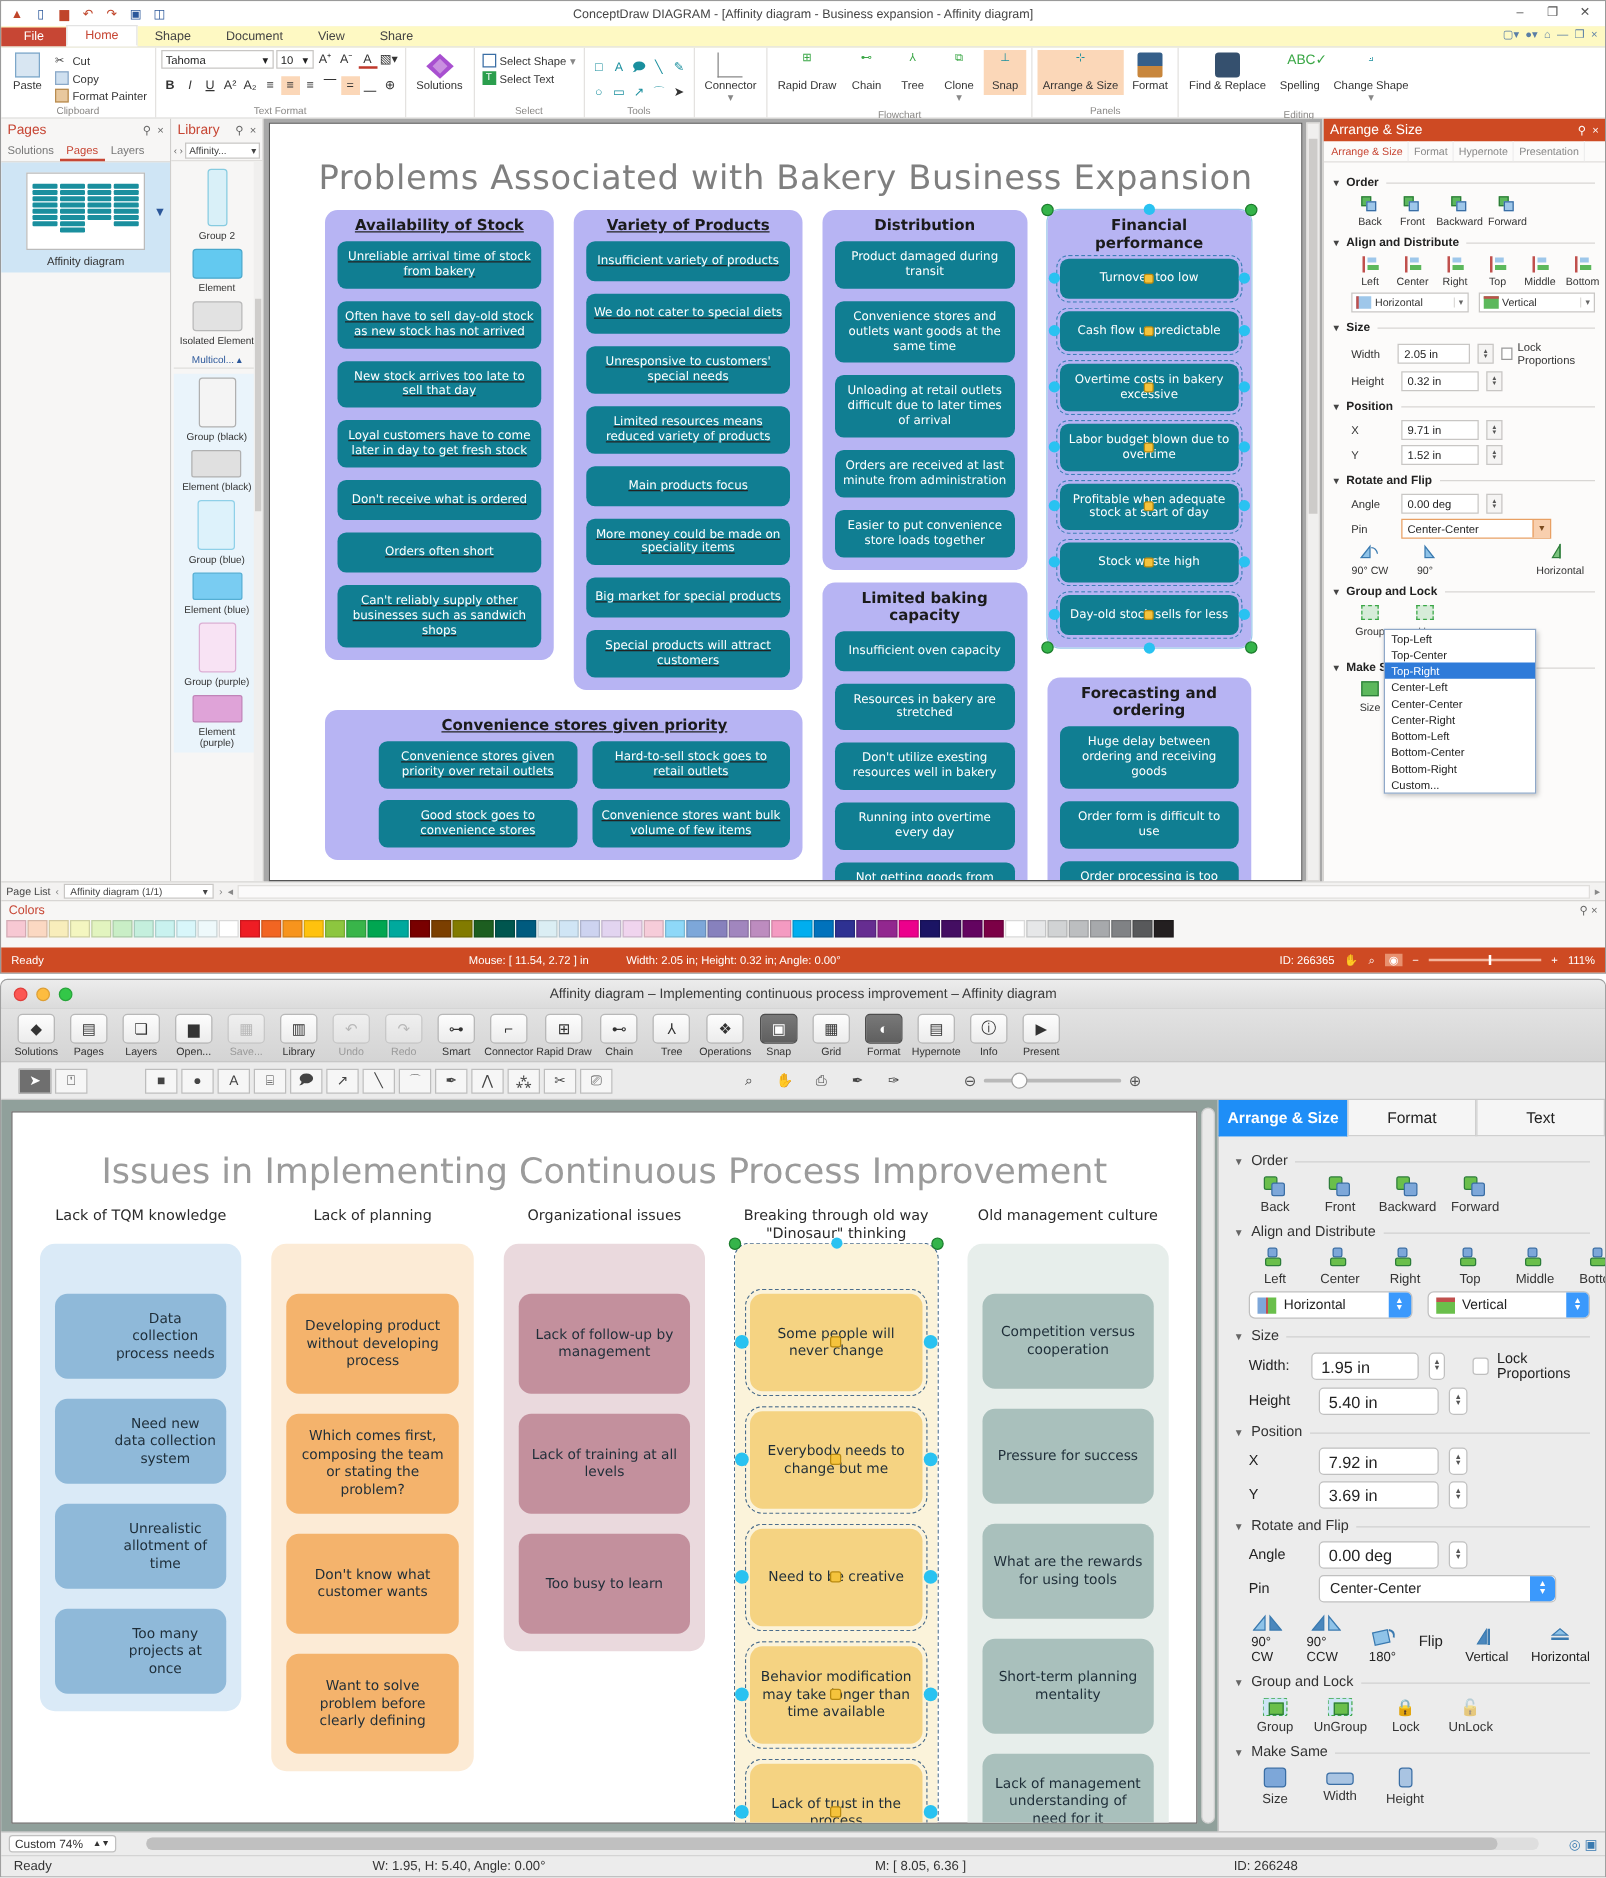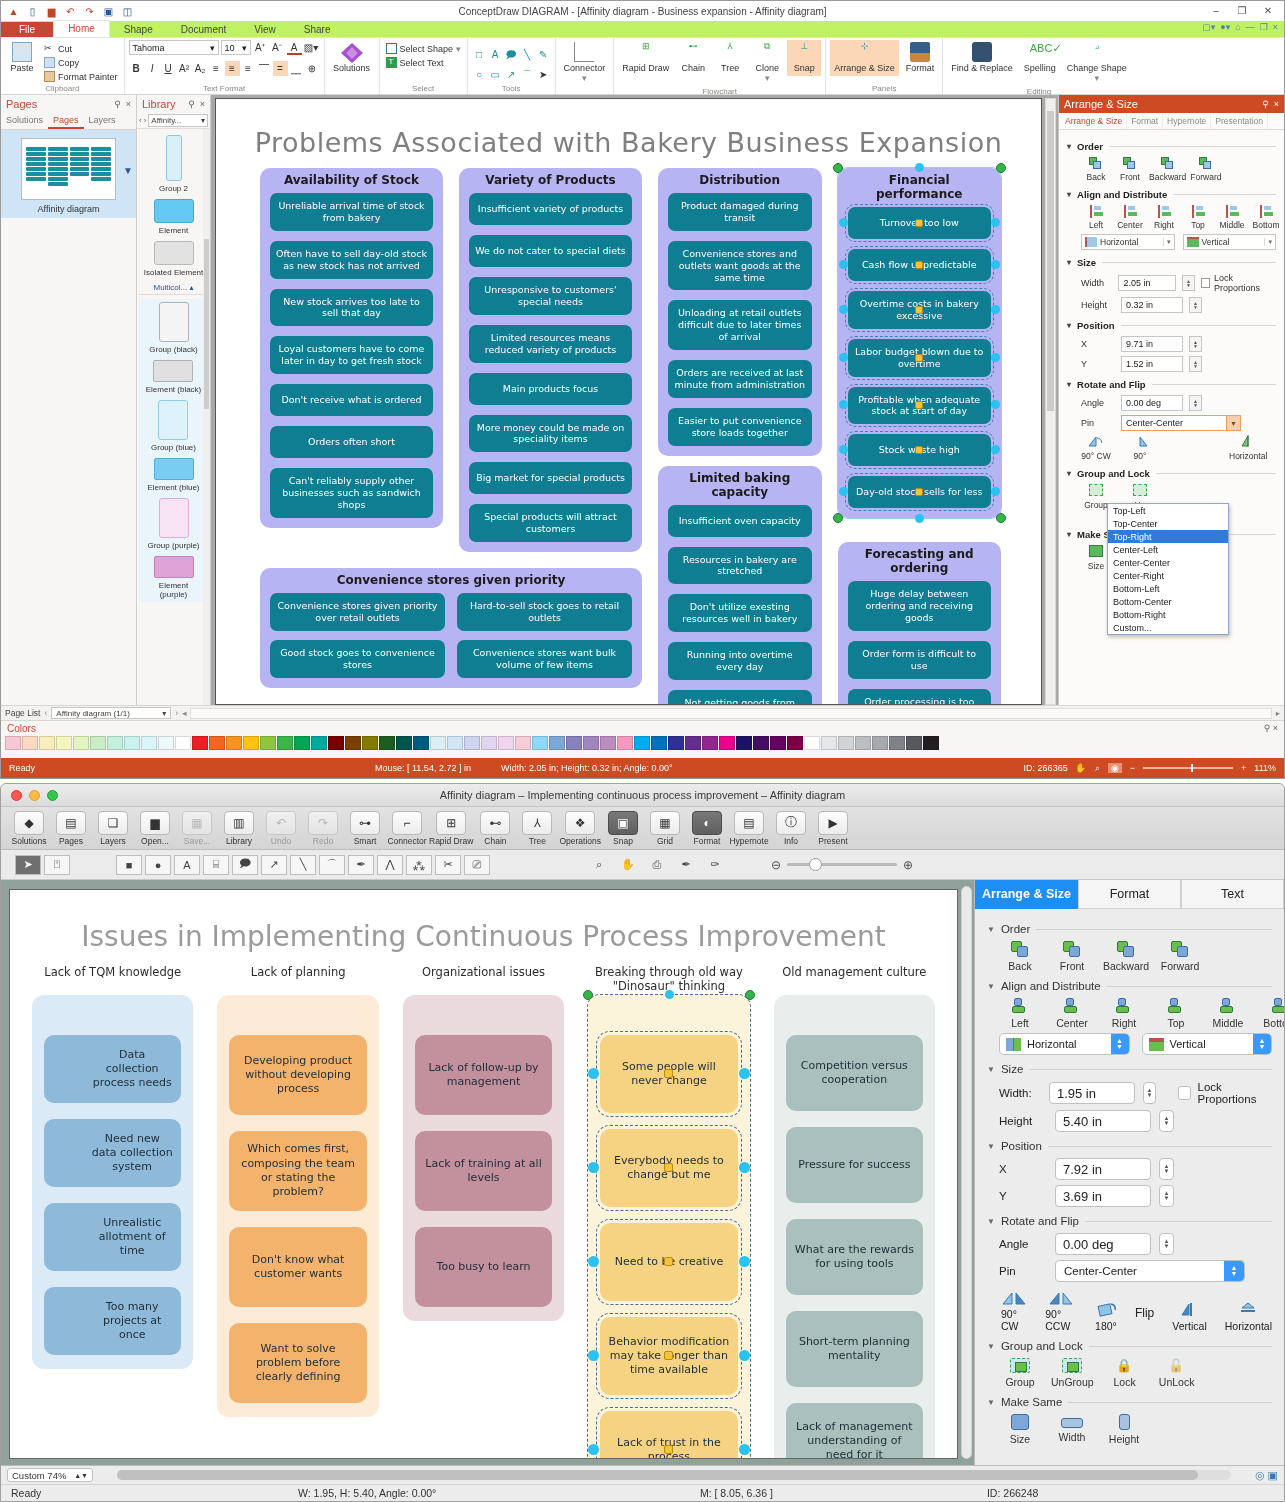--- a/index.html
+++ b/index.html
@@ -8,21 +8,21 @@
 
   
   .win-app { position:absolute; top:0; left:0; width:1285px; height:779px; background:#f3f2f1; border:1px solid #9a9a9a; display:flex; flex-direction:column; }
   .win-titlebar { height:20px; background:#ffffff; display:flex; align-items:center; font-size:10px; position:relative; }
   .qa-icons { display:flex; gap:6px; padding-left:6px; align-items:center; }
   .qa-ic { width:13px; height:13px; font-size:10px; line-height:13px; text-align:center; color:#c0452a; }
   .qa-ic.blue { color:#2b579a; }
   .win-title-text { position:absolute; left:0; right:0; text-align:center; color:#444; font-size:10px; }
   .win-ctrls { margin-left:auto; display:flex; gap:2px; padding-right:4px; z-index:2; }
   .win-ctrl { width:24px; height:16px; text-align:center; font-size:10px; color:#555; line-height:16px; }
-  .win-tabs { height:17px; background:#bef264; display:flex; align-items:flex-end; border-bottom:1px solid #e3e3e3; position:relative;}
+  .win-tabs { height:17px; background:#fef9c3; display:flex; align-items:flex-end; border-bottom:1px solid #e3e3e3; position:relative;}
   .win-tab { padding:2px 14px; font-size:10px; color:#444; }
   .win-tab.file { background:#c74634; color:#fff; padding:2px 18px; }
   .win-tab.active { color:#c74634; border:1px solid #e3e3e3; border-bottom:1px solid #fff; background:#fff; }
   .mdi-ctrls { position:absolute; right:6px; top:1px; display:flex; gap:5px; font-size:9px; color:#5a7ea6; }
   .ribbon { height:57px; background:#fff; display:flex; border-bottom:1px solid #d8d6d4; }
   .rgroup { display:flex; flex-direction:column; border-right:1px solid #e4e2e0; padding:2px 4px 0 4px; }
   .rgroup-body { flex:1; display:flex; align-items:flex-start; gap:3px; }
   .rgroup-label { text-align:center; font-size:8px; color:#8a8886; padding:1px 0 1px 0; }
   .rbtn-big { display:flex; flex-direction:column; align-items:center; justify-content:flex-start; font-size:9px; color:#333; padding:2px 4px; min-width:34px; text-align:center; line-height:1.1; }
   .rbtn-big .ric { width:20px; height:20px; margin-bottom:2px; }
@@ -62,21 +62,21 @@
   .lib-section { font-size:8px; color:#2b579a; width:100%; text-align:center; border-bottom:1px solid #e0dedc; padding:2px 0; }
   .lib-scroll { position:absolute; right:0; top:0; bottom:0; width:7px; background:#f0efee; }
   .lib-scroll::after { content:""; position:absolute; top:110px; left:1px; width:5px; height:170px; background:#cfcdcb; }
 
   .win-canvas-area { flex:1; position:relative; background:#a8a8a8; padding:4px 14px 0 4px; }
   .win-page { position:absolute; top:3px; left:4px; right:16px; bottom:0; background:#fff; border:1px solid #555; overflow:hidden; }
   .vscroll { position:absolute; right:2px; top:3px; bottom:0; width:11px; background:#f0efee; border:1px solid #dcdad8; }
   .vscroll::after { content:""; position:absolute; top:12px; left:1px; right:1px; height:300px; background:#cdcbc9; }
   .win-diagram-title { text-align:center; font-size:27px; color:#7f7f7f; margin-top:28px; letter-spacing:0.5px; font-family:"DejaVu Sans", sans-serif; }
   .aff-wrap { display:flex; gap:16px; padding:10px 40px 0 44px; }
-  .aff-supercol { width:382px; display:flex; flex-direction:column; }
+  .aff-supercol { width:382px; display:flex; flex-direction:column;text-decoration:underline; }
   .aff-2col { display:flex; gap:16px; }
   .aff-col { flex:1; display:flex; flex-direction:column; }
   .aff-group { background:#b7b4f3; border-radius:10px; padding:9px 10px 10px 10px; margin-bottom:10px; position:relative; }
   .aff-group-title { text-align:center; font-size:12px; font-weight:bold; color:#1b1b1b; margin:-4px 0 6px 0; font-family:"DejaVu Sans", sans-serif; }
   .aff-cards { display:flex; flex-direction:column; gap:10px; }
   .aff-cards.grid2 { display:grid; grid-template-columns:1fr 1fr; gap:9px 12px; }
   .aff-card { background:#107e92; color:#fff; border-radius:7px; font-size:9.5px; line-height:1.25; text-align:center; padding:7px 6px; display:flex; align-items:center; justify-content:center; min-height:32px; font-family:"DejaVu Sans", sans-serif;}
   
   .aff-group.selected { outline:1px solid #9cc9ea; }
   .aff-group.selected .aff-card { position:relative; outline:1px dashed #3f7fb6; outline-offset:2px; }
@@ -601,21 +601,21 @@
                       <div class="aff-card">Unresponsive to customers' special needs</div>
                       <div class="aff-card">Limited resources means reduced variety of products</div>
                       <div class="aff-card">Main products focus</div>
                       <div class="aff-card">More money could be made on speciality items</div>
                       <div class="aff-card">Big market for special products</div>
                       <div class="aff-card">Special products will attract customers</div>
                     </div>
                 </div>
               </div>
             </div>
-            <div class="aff-group" style="margin-top:6px;">
+            <div class="aff-group" style="margin-top:6px;padding-left:43px;">
               <div class="aff-group-title">Convenience stores given priority</div>
               <div class="aff-cards grid2">
 
               <div class="aff-card">Convenience stores given priority over retail outlets</div>
                   <div class="aff-card">Hard-to-sell stock goes to retail outlets</div>
                   <div class="aff-card">Good stock goes to convenience stores</div>
                   <div class="aff-card">Convenience stores want bulk volume of few items</div>
                 </div>
             </div>
           </div>

